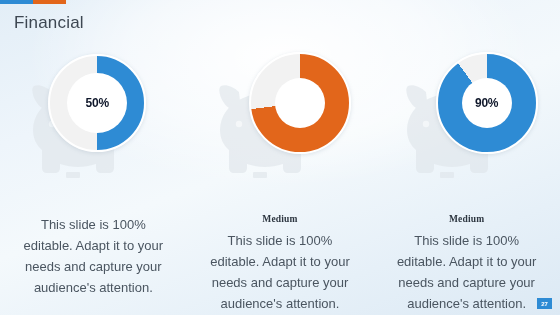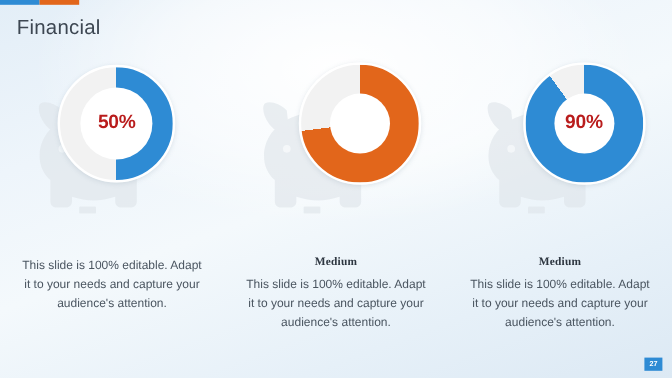--- a/index.html
+++ b/index.html
@@ -106,23 +106,23 @@
     box-shadow: 0 1px 4px rgba(120,140,160,0.22);
   }
 
   .donut-hole {
     position: absolute;
     border-radius: 50%;
     background: #ffffff;
     display: flex;
     align-items: center;
     justify-content: center;
-    font-size: 16px;
+    font-size: 12px;
     font-weight: bold;
-    color: #b91c1c;
+    color: #0f172a;
     letter-spacing: -0.2px;
   }
   
   .hole-thin {
     inset: 19px;
   }
   
   .hole-thick {
     inset: 26px;
   }
@@ -135,21 +135,21 @@
   }
   .caption-title {
     font-family: "Liberation Serif", serif;
     font-size: 9.5px;
     font-weight: bold;
     color: #2d3640;
     letter-spacing: 0.2px;
     margin-bottom: 6px;
   }
   .caption-body {
-    font-size: 10px;
+    font-size: 13px;
     line-height: 1.62;
     color: #4a5560;
   }
 
   
   .page-badge {
     position: absolute;
     right: 8px;
     bottom: 6px;
     width: 15px;

